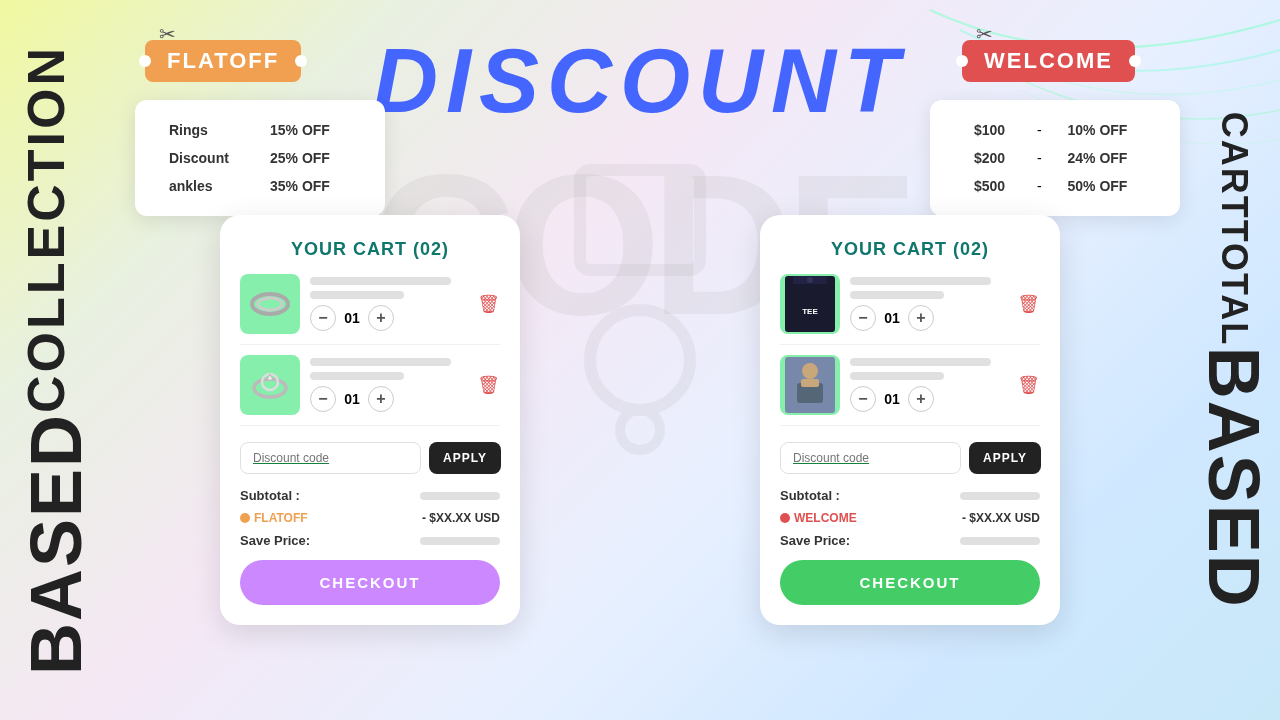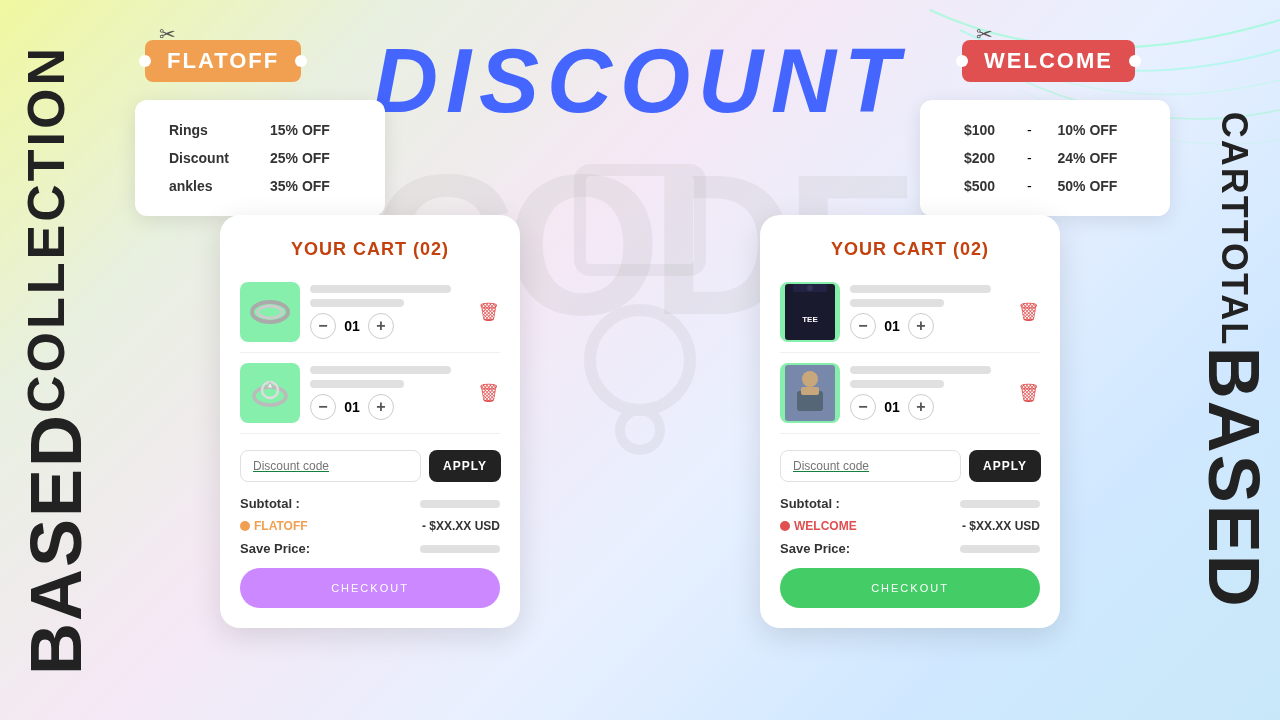--- a/index.html
+++ b/index.html
@@ -204,21 +204,21 @@
       position: absolute;
       top: 100px;
       background: white;
       border-radius: 12px;
       box-shadow: 0 4px 20px rgba(0,0,0,0.1);
       padding: 16px 24px;
       z-index: 5;
       min-width: 250px;
     }
     .discount-table.left { left: 100px; margin-left: 35px; }
-    .discount-table.right { right: 110px; padding-left: 34px; }
+    .discount-table.right { right: 100px; padding-left: 34px; }
 
     .discount-table table {
       border-collapse: collapse;
       width: 100%;
     }
     .discount-table td {
       padding: 6px 10px;
       font-size: 14px;
     }
     .discount-table td:first-child {
@@ -240,24 +240,24 @@
       width: 300px;
       z-index: 8;
       top: 215px;
     }
     .cart-panel.left { left: 220px; }
     .cart-panel.right { right: 220px; }
 
     .cart-title {
       font-size: 18px;
       font-weight: 900;
-      color: #c2410c;
+      color: #0f766e;
       text-align: center;
       letter-spacing: 1px;
-      margin-bottom: 12px;
+      margin-bottom: 4px;
       text-transform: uppercase;
     }
 
     .cart-item {
       display: flex;
       align-items: center;
       gap: 10px;
       padding: 10px 0;
       border-bottom: 1px solid #f0f0f0;
     }
@@ -411,22 +411,22 @@
       background: #e0e0e0;
       border-radius: 4px;
       width: 80px;
     }
 
     .checkout-btn {
       width: 100%;
       padding: 14px;
       border: none;
       border-radius: 30px;
-      font-size: 11px;
-      font-weight: 400;
+      font-size: 15px;
+      font-weight: 700;
       letter-spacing: 2px;
       cursor: pointer;
       text-transform: uppercase;
     }
     .checkout-btn.purple { background: #cc88ff; color: white; }
     .checkout-btn.green { background: #44cc66; color: white; }
 
     
     .watermark-code {
       position: absolute;

